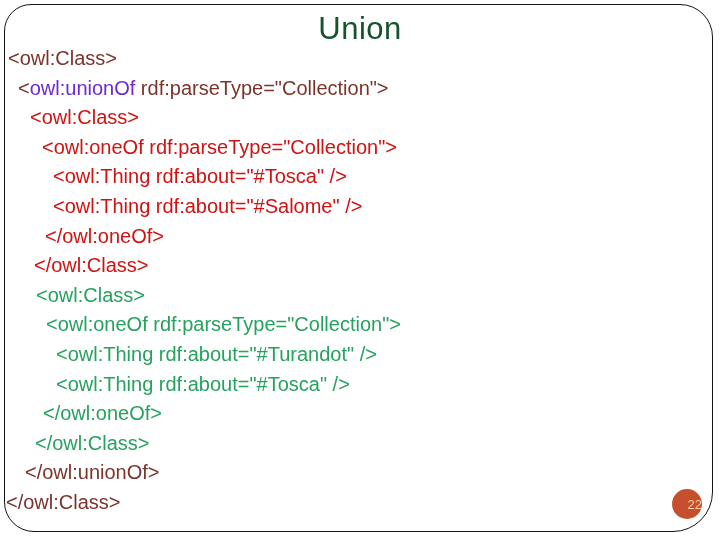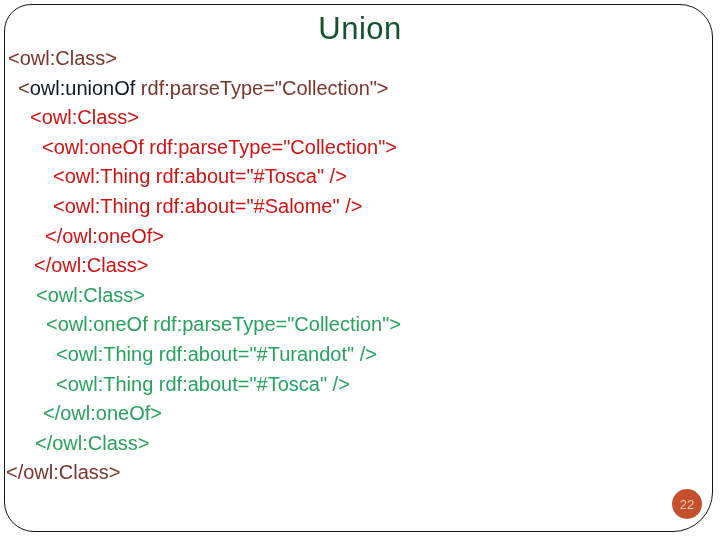--- a/index.html
+++ b/index.html
@@ -50,46 +50,47 @@
     position: absolute;
     left: 672px;
     top: 489px;
     width: 30px;
     height: 30px;
     border-radius: 50%;
     background: #C6502E;
     color: #EFD2AC;
     display: flex;
     align-items: center;
-    justify-content: center;
+    justify-content: flex-end;
     font-size: 13px;
   }
 </style>
 </head>
 <body>
 
 <div class="slide" style="background: rgb(255, 255, 255);">
   <div class="frame" style="border-color: rgb(20, 20, 20);"></div>
 
   <h1 class="title" style="color: #14532d;">Union</h1>
 
   <div class="code" id="code-block">
       <div class="code-line" style="padding-left: 8px;"><span style="color: rgb(123, 52, 44);">&lt;owl:Class&gt;</span></div>
-      <div class="code-line" style="padding-left: 18px;"><span style="color: rgb(123, 52, 44);">&lt;</span><span style="color: #0f172a; text-align: right;">owl:unionOf</span><span style="color: rgb(123, 52, 44);"> rdf:parseType="Collection"&gt;</span></div>
+      <div class="code-line" style="padding-left: 18px;"><span style="color: rgb(123, 52, 44);">&lt;</span><span style="color: #6d28d9; text-align: right;">owl:unionOf</span><span style="color: rgb(123, 52, 44);"> rdf:parseType="Collection"&gt;</span></div>
       <div class="code-line" style="padding-left: 30px;"><span style="color: rgb(208, 19, 18);">&lt;owl:Class&gt;</span></div>
       <div class="code-line" style="padding-left: 42px;"><span style="color: rgb(208, 19, 18);">&lt;owl:oneOf rdf:parseType="Collection"&gt;</span></div>
       <div class="code-line" style="padding-left: 53px;"><span style="color: rgb(208, 19, 18);">&lt;owl:Thing rdf:about="#Tosca" /&gt;</span></div>
       <div class="code-line" style="padding-left: 53px;"><span style="color: rgb(208, 19, 18);">&lt;owl:Thing rdf:about="#Salome" /&gt;</span></div>
       <div class="code-line" style="padding-left: 45px;"><span style="color: rgb(208, 19, 18);">&lt;/owl:oneOf&gt;</span></div>
       <div class="code-line" style="padding-left: 34px;"><span style="color: rgb(208, 19, 18);">&lt;/owl:Class&gt;</span></div>
       <div class="code-line" style="padding-left: 36px;"><span style="color: rgb(38, 162, 95);">&lt;owl:Class&gt;</span></div>
       <div class="code-line" style="padding-left: 46px;"><span style="color: rgb(38, 162, 95);">&lt;owl:oneOf rdf:parseType="Collection"&gt;</span></div>
       <div class="code-line" style="padding-left: 56px;"><span style="color: rgb(38, 162, 95);">&lt;owl:Thing rdf:about="#Turandot" /&gt;</span></div>
       <div class="code-line" style="padding-left: 56px;"><span style="color: rgb(38, 162, 95);">&lt;owl:Thing rdf:about="#Tosca" /&gt;</span></div>
       <div class="code-line" style="padding-left: 43px;"><span style="color: rgb(38, 162, 95);">&lt;/owl:oneOf&gt;</span></div>
       <div class="code-line" style="padding-left: 35px;"><span style="color: rgb(38, 162, 95);">&lt;/owl:Class&gt;</span></div>
+      <div class="code-line" style="padding-left: 25px;"><span style="color: rgb(123, 52, 44);">&lt;/owl:unionOf&gt;</span></div>
       <div class="code-line" style="padding-left: 6px;"><span style="color: rgb(123, 52, 44);">&lt;/owl:Class&gt;</span></div>
     </div>
 
   <div class="badge" style="background: rgb(198, 80, 46); color: rgb(239, 210, 172);">
     <span>22</span>
   </div>
 </div>
 
 </body></html>

